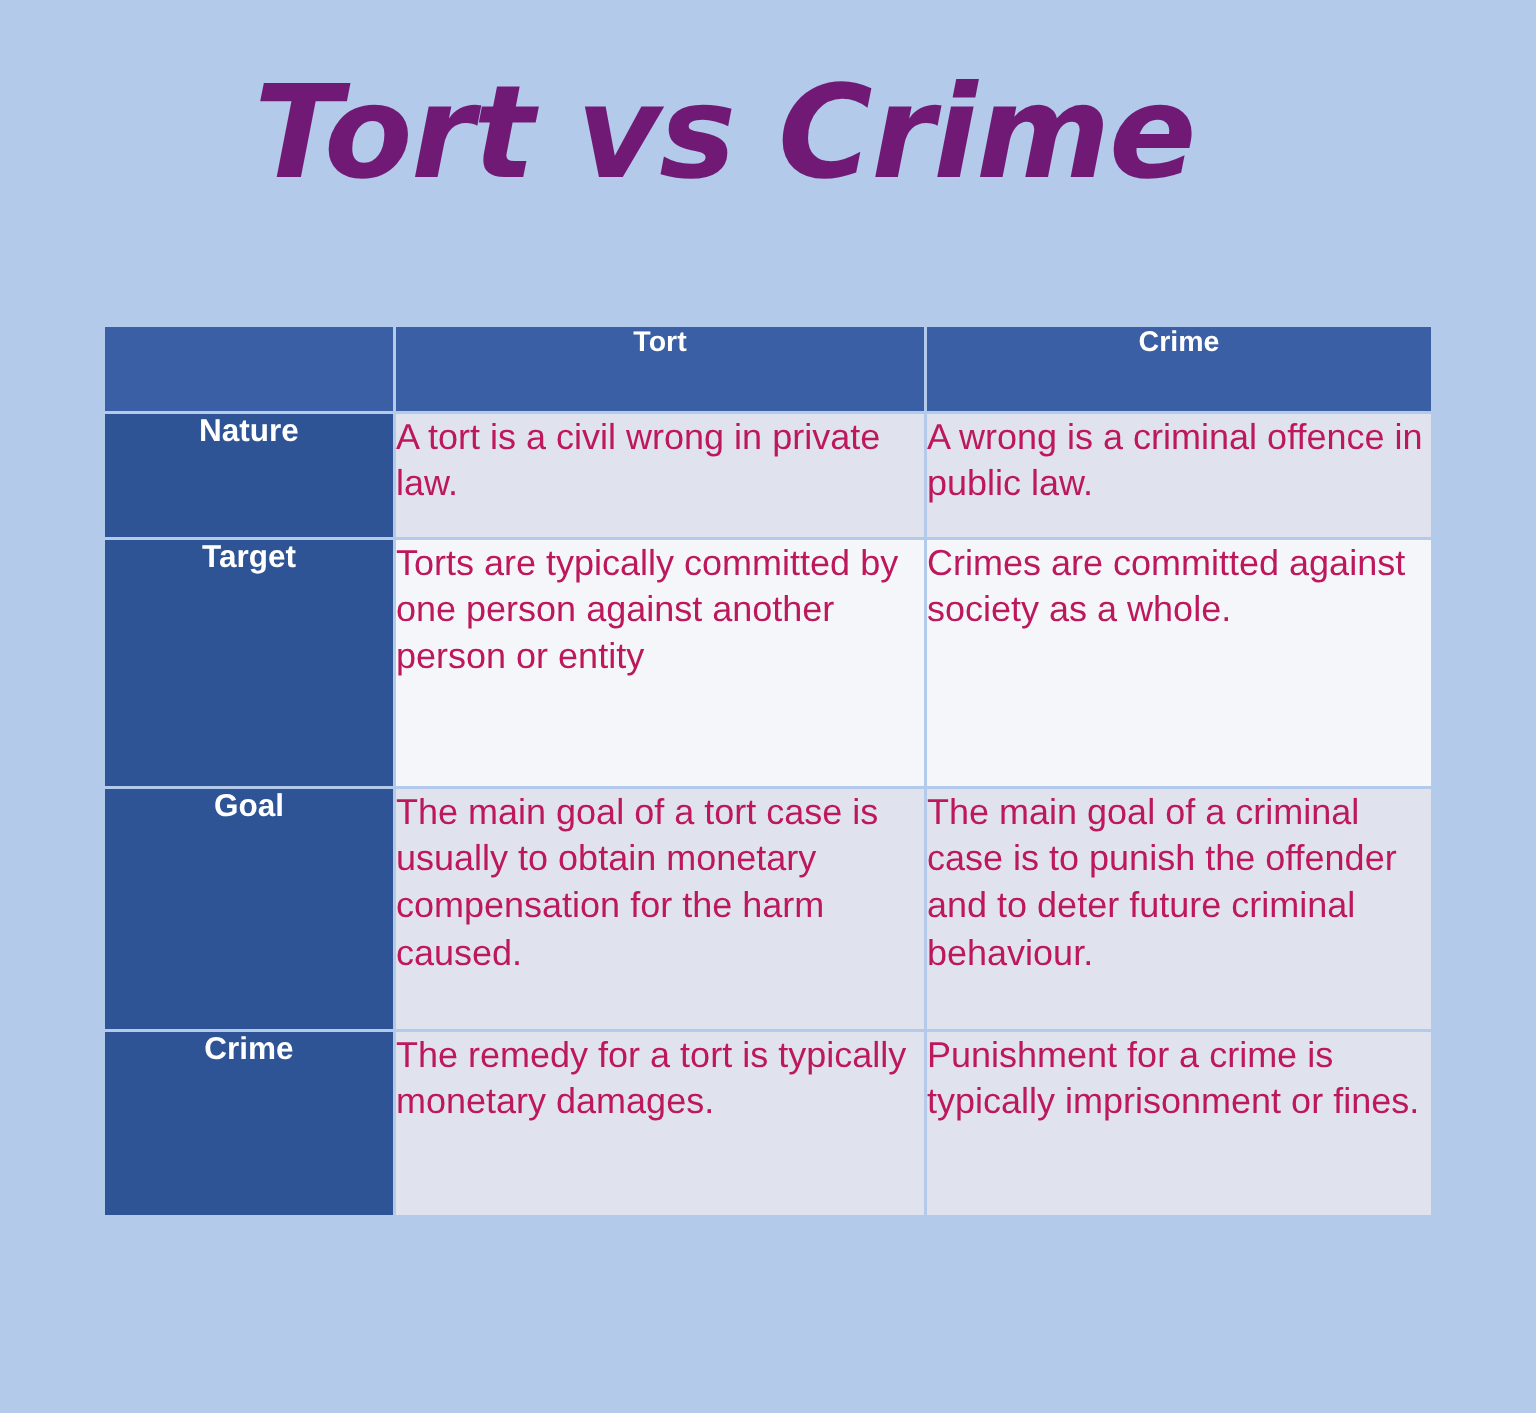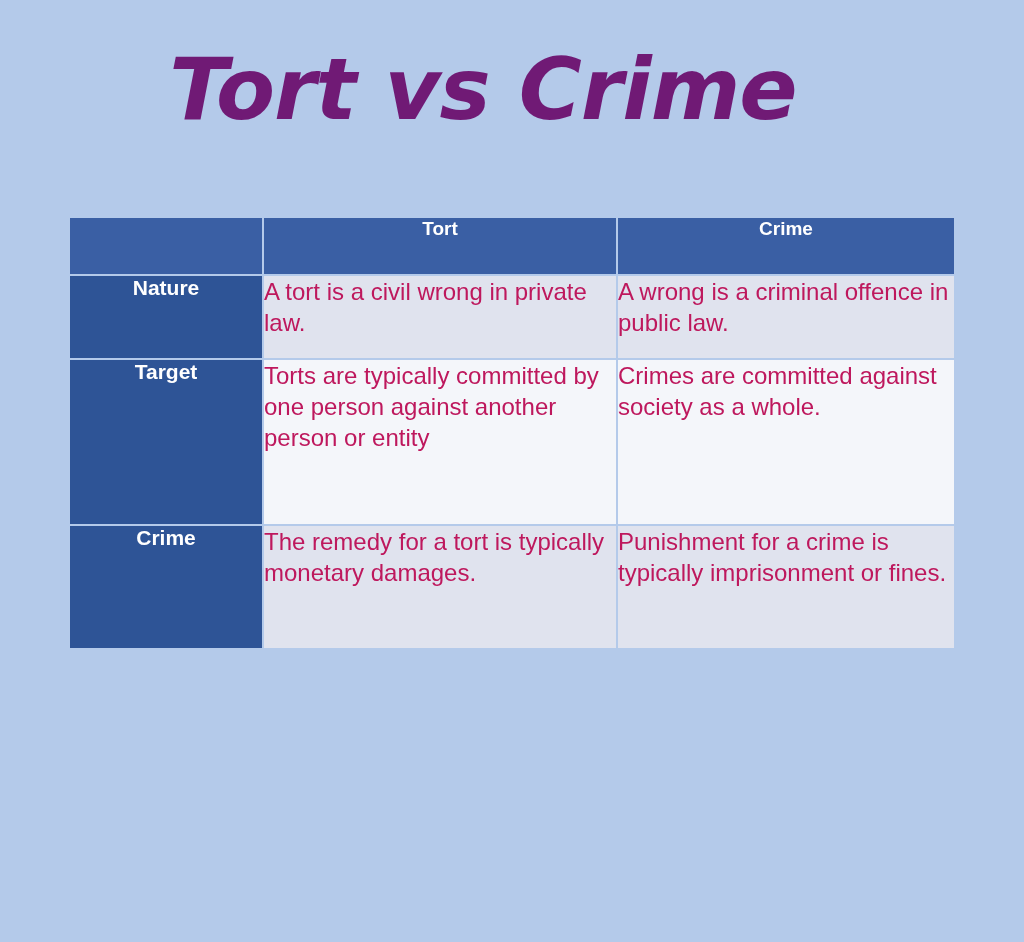--- a/index.html
+++ b/index.html
@@ -124,20 +124,25 @@
       <tr class="row-shade-a r-nature">
         <td class="row-label">Nature</td>
         <td class="row-cell">A tort is a civil wrong in private law.</td>
         <td class="row-cell">A wrong is a criminal offence in public law.</td>
       </tr>
       <tr class="row-shade-b r-target">
         <td class="row-label">Target</td>
         <td class="row-cell">Torts are typically committed by one person against another person or entity</td>
         <td class="row-cell">Crimes are committed against society as a whole.</td>
       </tr>
+      <tr class="row-shade-a r-goal">
+        <td class="row-label">Goal</td>
+        <td class="row-cell">The main goal of a tort case is usually to obtain monetary compensation for the harm caused.</td>
+        <td class="row-cell">The main goal of a criminal case is to punish the offender and to deter future criminal behaviour.</td>
+      </tr>
       <tr class="row-shade-a r-remedy">
         <td class="row-label">Crime</td>
         <td class="row-cell">The remedy for a tort is typically monetary damages.</td>
         <td class="row-cell">Punishment for a crime is typically imprisonment or fines.</td>
       </tr>
     </tbody>
   </table>
 
 </div>
 

